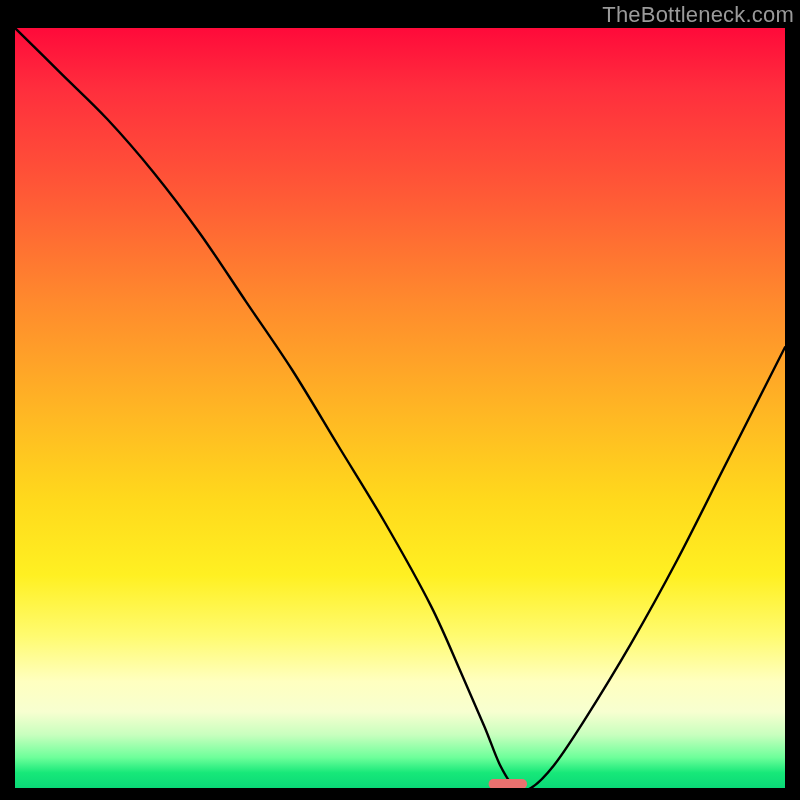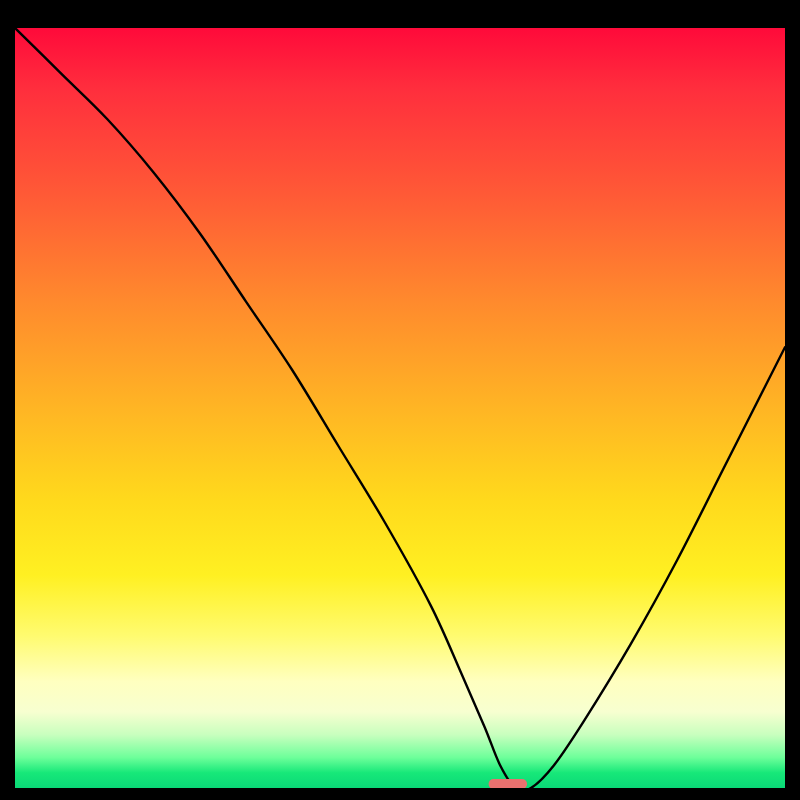--- a/index.html
+++ b/index.html
@@ -74,13 +74,14 @@
 
   <div class="plot">
     <div class="grad"></div>
 
     <svg class="curve" viewBox="0 0 770 760" preserveAspectRatio="none">
       <path id="curve-path" fill="none" stroke="#000000" stroke-width="2.4" stroke-linecap="round" d="M 0,0 C 7.699999999999999,7.600000000000004 30.799999999999997,30.400000000000013 46.199999999999996,45.60000000000002 C 61.599999999999994,60.80000000000003 76.99999999999999,74.73333333333339 92.39999999999999,91.20000000000005 C 107.8,107.6666666666667 123.19999999999999,125.39999999999998 138.6,144.39999999999998 C 154,163.39999999999998 169.39999999999998,183.6666666666667 184.79999999999998,205.20000000000005 C 200.2,226.73333333333338 215.6,250.79999999999998 231,273.59999999999997 C 246.4,296.4 261.8,317.9333333333333 277.2,341.99999999999994 C 292.59999999999997,366.0666666666666 308,392.66666666666663 323.4,418 C 338.79999999999995,443.33333333333337 354.19999999999993,467.4 369.59999999999997,494 C 385,520.6 402.9666666666667,552.2666666666667 415.8,577.6 C 428.6333333333333,602.9333333333334 437.6166666666666,625.7333333333333 446.59999999999997,646 C 455.5833333333333,666.2666666666667 463.2833333333333,684 469.7,699.2 C 476.1166666666667,714.4000000000001 479.9666666666667,727.0666666666667 485.1,737.2 C 490.23333333333335,747.3333333333334 495.3666666666667,756.2 500.5,760 C 505.6333333333333,763.8 509.4833333333333,763.8 515.9,760 C 522.3166666666666,756.2 530.0166666666667,748.6 539,737.2 C 547.9833333333333,725.8000000000001 556.9666666666666,711.8666666666667 569.8,691.6 C 582.6333333333333,671.3333333333334 600.6,642.2 616,615.6 C 631.4,589 646.8000000000001,561.1333333333333 662.2,532 C 677.6,502.8666666666667 694.2833333333333,468.6666666666667 708.4,440.8 C 722.5166666666667,412.93333333333334 736.6333333333333,385.06666666666666 746.9,364.8 C 757.1666666666666,344.53333333333336 766.15,326.80000000000007 770,319.20000000000005"></path>
       <rect id="marker-rect" rx="4.94" ry="4.94" x="473.55" y="751.12" width="38.5" height="9.88" fill="#e9716f"></rect>
     </svg>
   </div>
 
+  <div class="watermark">TheBottleneck.com</div>
 </div>
 
 </body></html>

